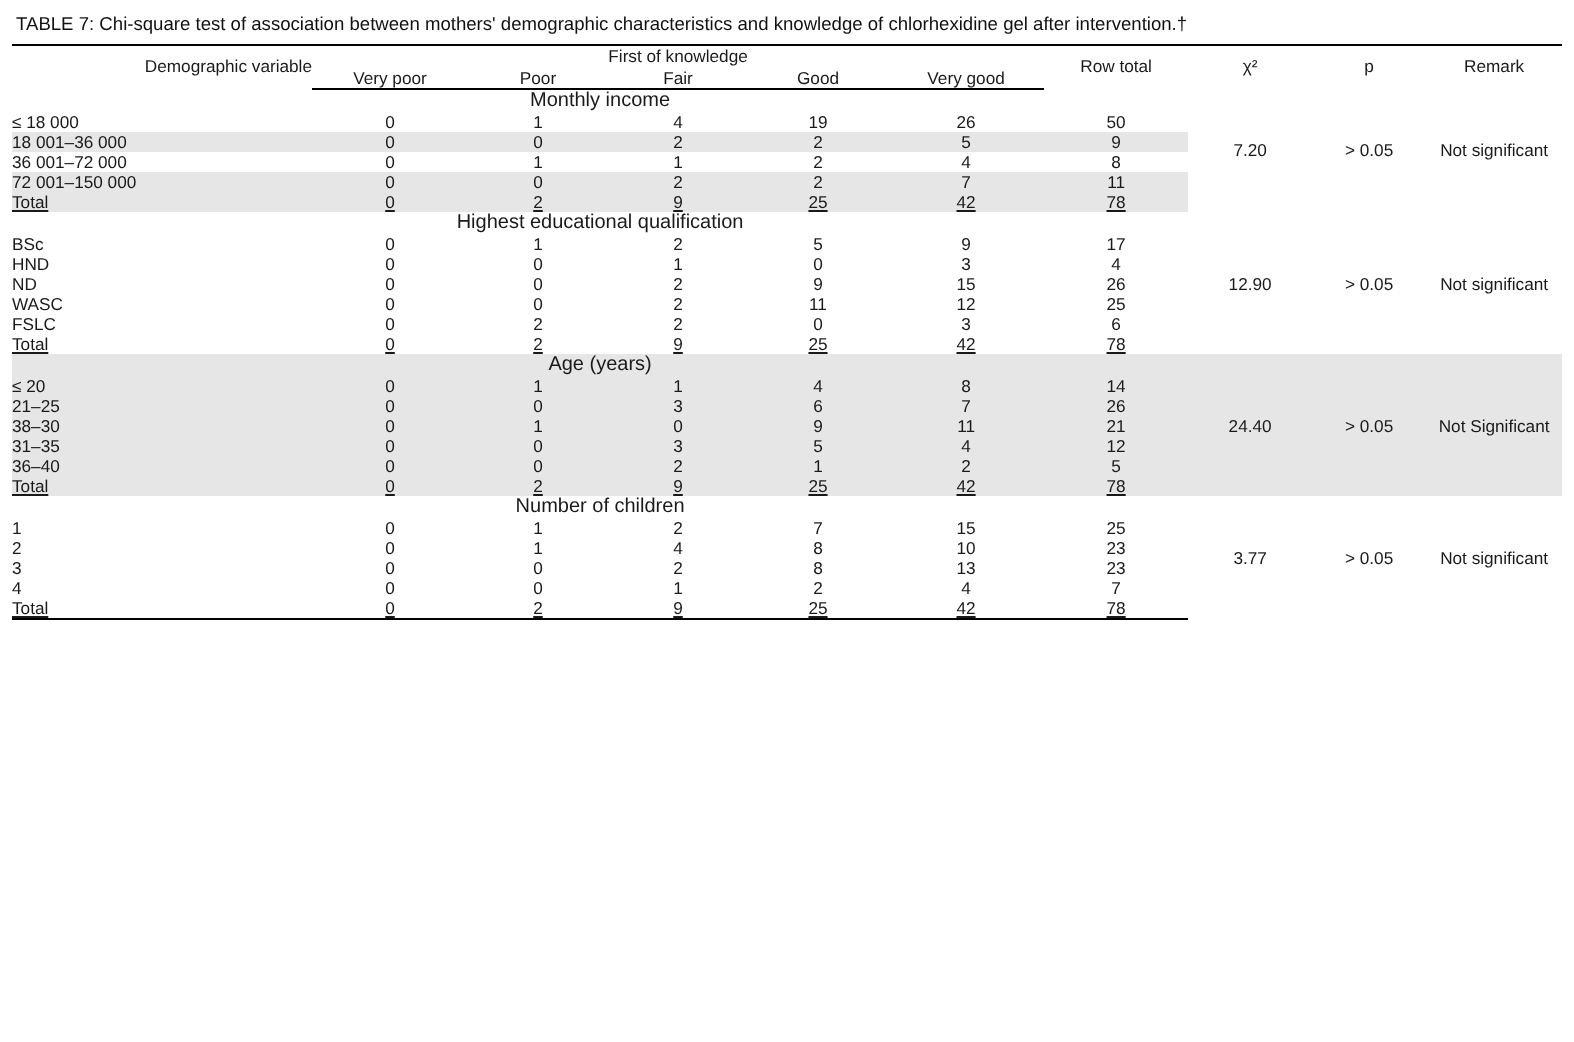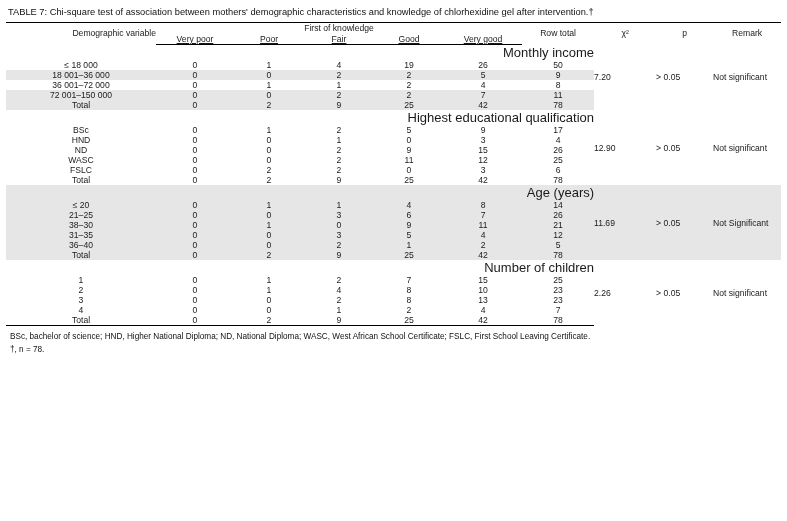--- a/index.html
+++ b/index.html
@@ -33,21 +33,21 @@
     table-layout: fixed;
     font-size: 8.6px;
   }
   table.t td, table.t th {
     padding: 0;
     margin: 0;
     font-weight: normal;
     vertical-align: middle;
   }
   .rule-top td { border-top: 1.1px solid #000; }
-  .rule-mid td { border-bottom: 0.8px solid #000; text-decoration: underline; }
+  .rule-mid td { border-bottom: 0.8px solid #000; }
   .rule-bot td { border-bottom: 1.1px solid #000; }
 
   .hdr-cell {
     font-size: 8.6px;
     font-weight: bold;
     text-align: center;
     padding: 4px 2px;
     line-height: 11px;
   }
   .hdr-left {
@@ -55,40 +55,41 @@
     padding-left: 4px;
   }
   .sub-cell {
     font-size: 8.6px;
     font-weight: bold;
     text-align: center;
     padding: 3px 2px 4px 2px;
   }
   .grp-title {
     font-weight: bold;
-    text-align: right;
+    text-align: center;
     padding: 4px 2px 3px 4px;
-    font-size: 13px;
+    font-size: 10px;
   }
   td.lbl {
-    text-align: center;
+    text-align: left;
     padding: 3px 2px 3px 4px;
     font-size: 8.6px;
   }
   td.num {
     text-align: center;
     padding: 3px 2px;
     font-size: 8.6px;
   }
   td.stat {
+    text-align: center;
     font-size: 8.6px;
     vertical-align: middle;
   }
   tr.shade td { background: #e6e6e6; }
-  tr.total td { font-weight: normal; }
+  tr.total td { font-weight: normal; text-decoration: underline; }
   .italic { }
   .footnotes {
     width: 775px;
     font-size: 8.2px;
     line-height: 12px;
     padding: 4px 2px 0 2px;
     color: #111;
   }
   .fn-line { padding: 1px 0 0 2px; }
 </style>
@@ -239,21 +240,21 @@
         <td class="num">0</td>
         <td class="num">2</td>
         <td class="num">9</td>
         <td class="num">25</td>
         <td class="num">42</td>
         <td class="num">78</td>
       </tr>
 
       <tr class="shade">
         <td class="grp-title" colspan="7">Age (years)</td>
-        <td class="stat" rowspan="7">11.69</td>
+        <td class="stat" rowspan="7">24.40</td>
         <td class="stat" rowspan="7">&gt; 0.05</td>
         <td class="stat" rowspan="7">Not Significant</td>
       </tr>
       <tr class="shade">
         <td class="lbl">≤ 20</td>
         <td class="num">0</td>
         <td class="num">1</td>
         <td class="num">1</td>
         <td class="num">4</td>
         <td class="num">8</td>
@@ -300,21 +301,21 @@
         <td class="num">0</td>
         <td class="num">2</td>
         <td class="num">9</td>
         <td class="num">25</td>
         <td class="num">42</td>
         <td class="num">78</td>
       </tr>
 
       <tr>
         <td class="grp-title" colspan="7">Number of children</td>
-        <td class="stat" rowspan="6">2.26</td>
+        <td class="stat" rowspan="6">3.77</td>
         <td class="stat" rowspan="6">&gt; 0.05</td>
         <td class="stat" rowspan="6">Not significant</td>
       </tr>
       <tr>
         <td class="lbl">1</td>
         <td class="num">0</td>
         <td class="num">1</td>
         <td class="num">2</td>
         <td class="num">7</td>
         <td class="num">15</td>
@@ -353,18 +354,14 @@
         <td class="num">2</td>
         <td class="num">9</td>
         <td class="num">25</td>
         <td class="num">42</td>
         <td class="num">78</td>
       </tr>
 
     </tbody>
   </table>
 
-  <div class="footnotes">
-    <div class="fn-line">BSc, bachelor of science; HND, Higher National Diploma; ND, National Diploma; WASC, West African School Certificate; FSLC, First School Leaving Certificate.</div>
-    <div class="fn-line">†, n = 78.</div>
-  </div>
 
 </div>
 
 </body></html>

